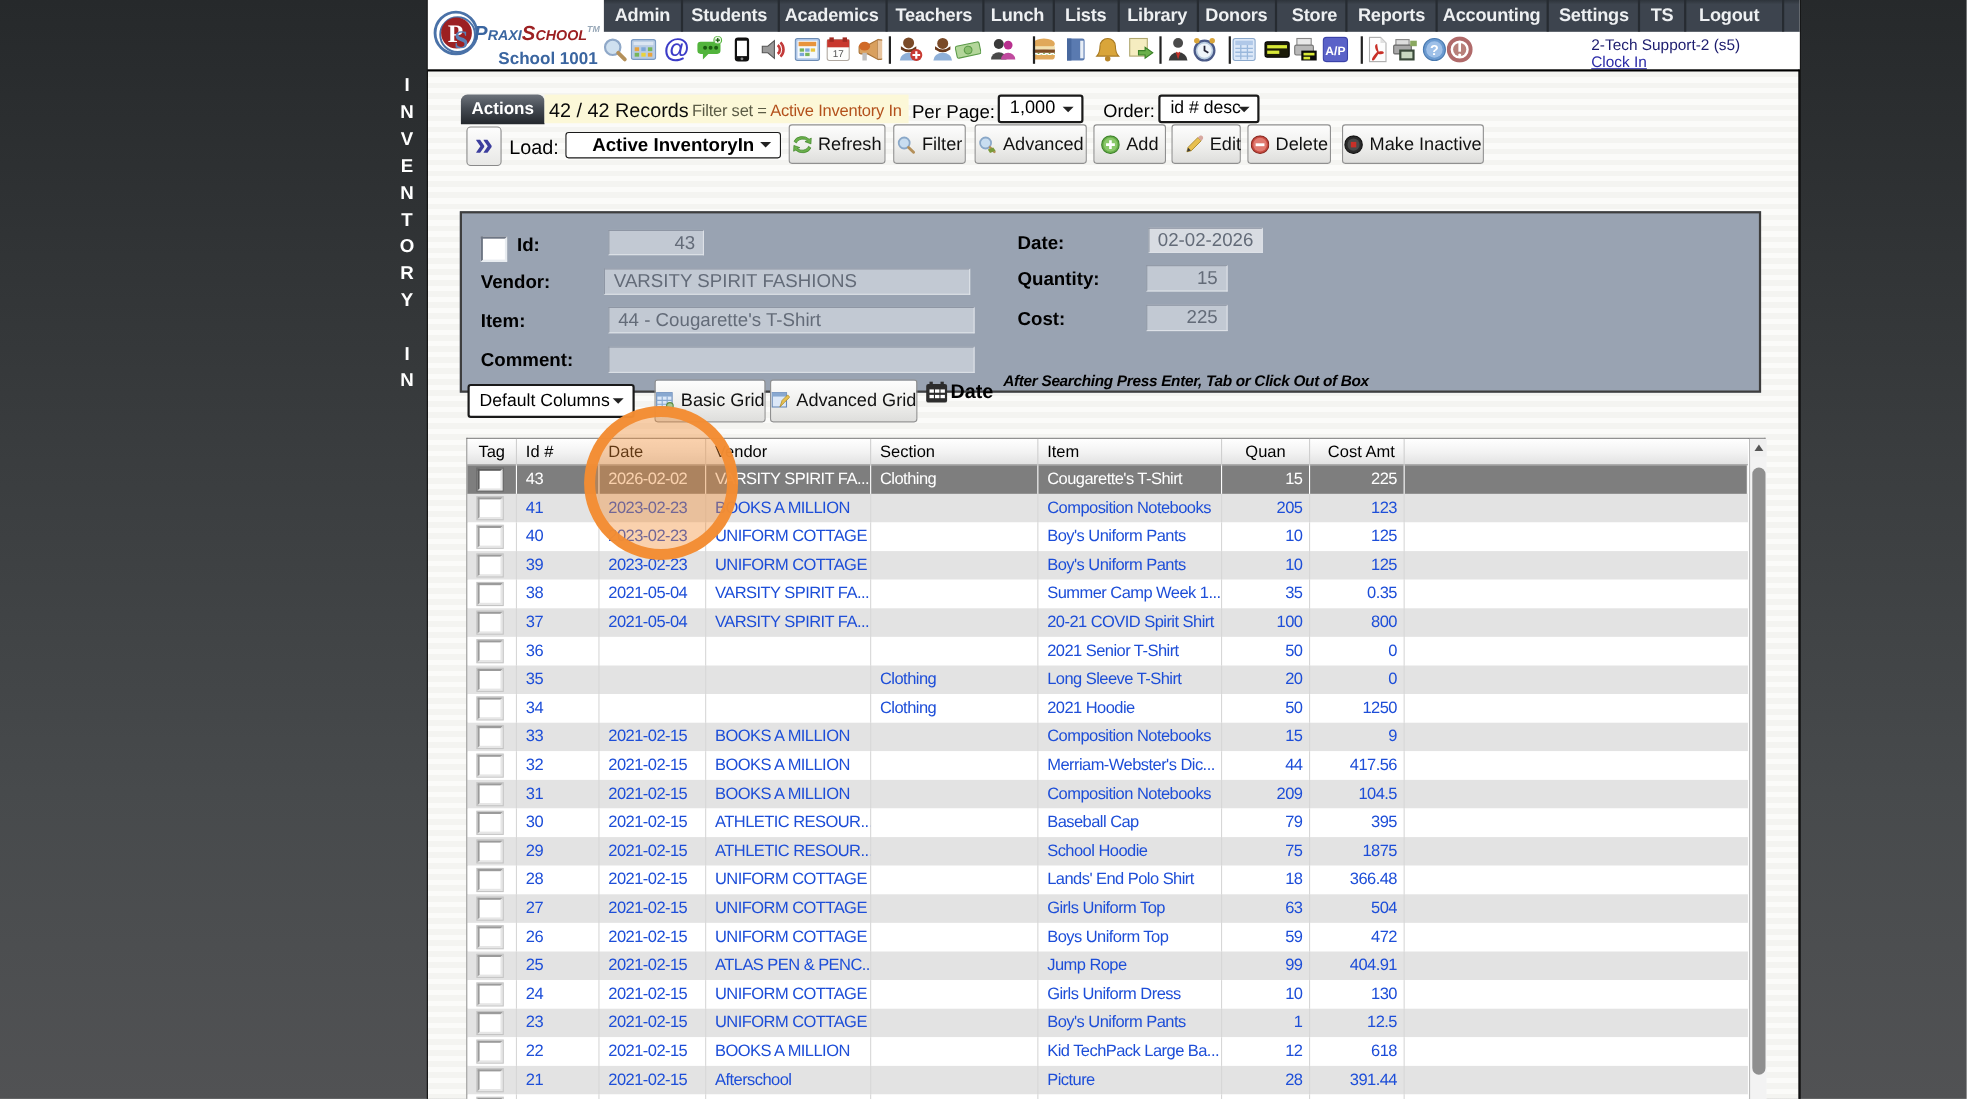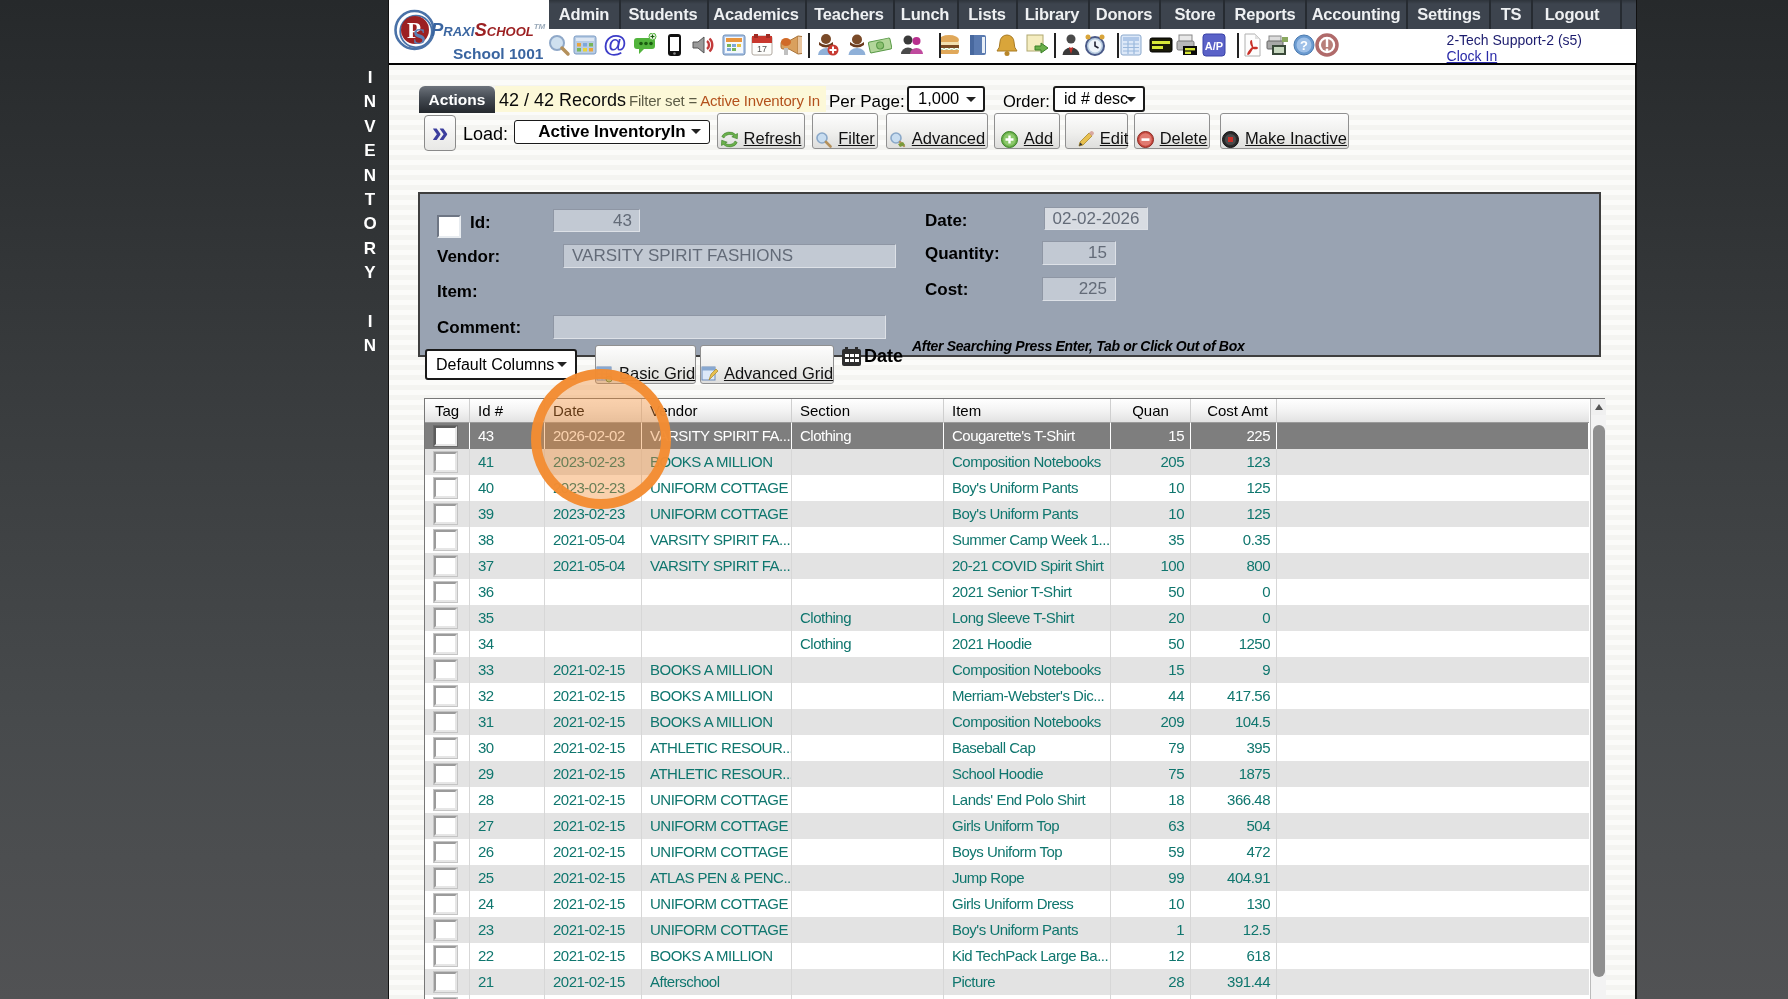--- a/index.html
+++ b/index.html
@@ -38,42 +38,42 @@
 #selpp{left:518px;top:86px;width:78px;}
 #selorder{left:664px;top:86px;width:92px;font-size:16px;}
 
 #ffbtn{position:absolute;left:35px;top:115px;width:32px;height:36px;background:linear-gradient(180deg,#fdfdfd,#e8e8e6);
  border:1px solid #8a8a8a;border-radius:4px;color:#3c3e9e;font-size:30px;font-weight:bold;text-align:center;line-height:31px;}
 #loadlbl{position:absolute;left:74px;top:124px;font-size:18px;color:#000;}
 #selload{position:absolute;left:125px;top:120px;width:196px;height:24px;border:1.5px solid #1a1a1a;border-radius:3px;
  background:#fff;font-size:17px;font-weight:bold;text-align:center;line-height:21px;color:#000;}
 #selload:after{content:"";position:absolute;right:8px;top:8px;width:0;height:0;border:5px solid transparent;border-top-color:#222;}
 .btn{position:absolute;top:113px;height:36px;background:linear-gradient(180deg,#fdfdfd 0%,#efefed 55%,#dededc 100%);
- border:1px solid #909090;border-radius:3px;font-size:16.5px;color:#111;display:flex;align-items:flex-end;justify-content:center;gap:6px;white-space:nowrap;text-decoration:underline;}
+ border:1px solid #909090;border-radius:3px;font-size:16.5px;color:#111;display:flex;align-items:center;justify-content:center;gap:6px;white-space:nowrap;}
 .btn svg{flex:0 0 auto;}
 
 #formbox{position:absolute;left:29px;top:168px;width:1183px;height:165px;background:#99a3b2;border:2px solid #3e3e3e;margin-top:24px;}
 .flabel{position:absolute;font-weight:bold;font-size:17px;color:#000;white-space:nowrap;}
 .finput{position:absolute;background:#c2c9d3;border-top:1px solid #8e96a4;border-left:1px solid #8e96a4;
  border-bottom:1px solid #dde1e7;border-right:1px solid #dde1e7;font-size:17px;color:#636b78;line-height:21px;white-space:nowrap;overflow:hidden;}
 #fcb{position:absolute;left:17px;top:21px;width:24px;height:23px;background:#fff;border-top:2px solid #6e7684;border-left:2px solid #6e7684;border-bottom:2px solid #e8ecf0;border-right:2px solid #e8ecf0;}
 
 #selcols{position:absolute;left:36px;top:349px;width:152px;height:31px;border:2px solid #1a1a1a;border-radius:3px;
  background:#fff;font-size:16px;color:#000;line-height:27px;padding-left:9px;}
 #selcols:after{content:"";position:absolute;right:8px;top:11px;width:0;height:0;border:5.5px solid transparent;border-top-color:#222;}
 #datelbl{position:absolute;left:475px;top:346px;font-size:18px;font-weight:bold;color:#000;}
 #afttext{position:absolute;left:523px;top:338px;font-size:14px;font-style:italic;font-weight:bold;letter-spacing:-0.3px;color:#000;white-space:nowrap;}
 #searchbox{position:absolute;left:521px;top:356px;width:328px;height:26px;background:#fbf6cd;border:1px solid #a0a0a0;
  font-size:17.5px;color:#ababab;line-height:24px;padding-left:8px;}
 
 #grid{position:absolute;left:35px;top:398px;width:1181px;height:601px;background:#fff;border:1px solid #777;border-bottom:none;}
 #ghead{position:absolute;left:0;top:0;width:1164px;height:24px;background:linear-gradient(180deg,#ffffff 0%,#f2f2f2 55%,#e2e2e2 100%);
  border-bottom:1px solid #9a9a9a;display:flex;font-size:15px;color:#000;}
 #gbody{position:absolute;left:0;top:24px;width:1164px;height:575px;}
-.tr{display:flex;height:26px;font-size:15px;letter-spacing:-0.5px;color:#0f766e;}
+.tr{display:flex;height:26px;font-size:15px;letter-spacing:-0.5px;color:#1d4ed8;}
 .tr.w{background:#fff;}
 .tr.g{background:#e3e3e3;}
 .tr.sel{background:#7e7e7e;color:#fff;}
 .c{height:26px;line-height:26px;padding:0 6px 0 8px;white-space:nowrap;overflow:hidden;border-right:1px solid #d7d7d7;}
 .tr.sel .c{border-right:1.5px solid #fff;}
 .c0{width:45px;padding:0;border-right:1px solid #d7d7d7;}
 .c1{width:75px;}.c2{width:97px;}.c3{width:150px;padding-right:2px;}.c4{width:152px;}.c5{width:167px;padding-right:2px;}
 .c6{width:80px;text-align:right;}.c7{width:86px;text-align:right;}
 .c8{width:312px;border-right:none;}
 .hc{height:24px;line-height:23px;padding:0 8px;border-right:1px solid #cfcfcf;}
@@ -346,22 +346,23 @@
   <div class="btn" style="left:831px;width:129px;"><svg width="17" height="17" viewBox="0 0 17 17">
           <circle cx="8.5" cy="8.5" r="8" fill="#2a2a2a" stroke="#111"></circle>
           <circle cx="8.5" cy="8.5" r="5.5" fill="#4a4a4a"></circle>
           <rect x="6" y="6" width="5" height="5" fill="#c83028"></rect>
         </svg>Make Inactive</div>
   <div id="formbox">
     <div id="fcb"></div>
     <div class="flabel" style="left:50px;top:19px;">Id:</div>
     <div class="finput" style="left:133px;top:15px;width:87px;height:23px;text-align:right;padding-right:7px;">43</div>
     <div class="flabel" style="left:17px;top:53px;">Vendor:</div>
-    <div class="finput" style="left:143px;top:50px;width:333px;height:24px;padding-left:8px;">VARSITY SPIRIT FASHIONS</div>
+    <div class="finput" style="left:129px;top:50px;width:333px;height:24px;padding-left:8px;">VARSITY SPIRIT FASHIONS</div>
     <div class="flabel" style="left:17px;top:88px;">Item:</div>
+    <div class="finput" style="left:133px;top:85px;width:333px;height:24px;padding-left:8px;">44 - Cougarette's T-Shirt</div>
     <div class="flabel" style="left:17px;top:124px;">Comment:</div>
     <div class="finput" style="left:133px;top:121px;width:333px;height:24px;"></div>
     <div class="flabel" style="left:505px;top:17px;">Date:</div>
     <div class="finput" style="left:624px;top:13px;width:104px;height:23px;background:#d8dce2;text-align:center;">02-02-2026</div>
     <div class="flabel" style="left:505px;top:50px;">Quantity:</div>
     <div class="finput" style="left:622px;top:47px;width:74px;height:24px;text-align:right;padding-right:8px;">15</div>
     <div class="flabel" style="left:505px;top:86px;">Cost:</div>
     <div class="finput" style="left:622px;top:83px;width:74px;height:24px;text-align:right;padding-right:8px;">225</div>
   </div>
   <div id="selcols">Default Columns</div>

